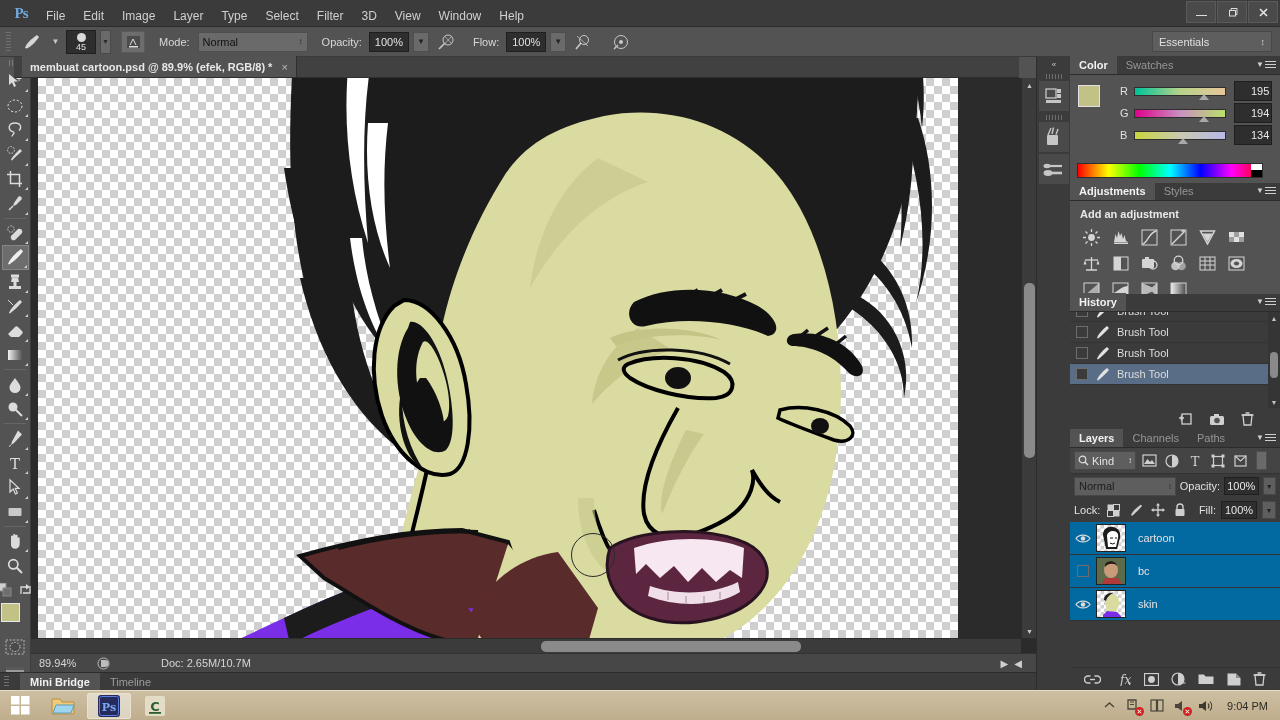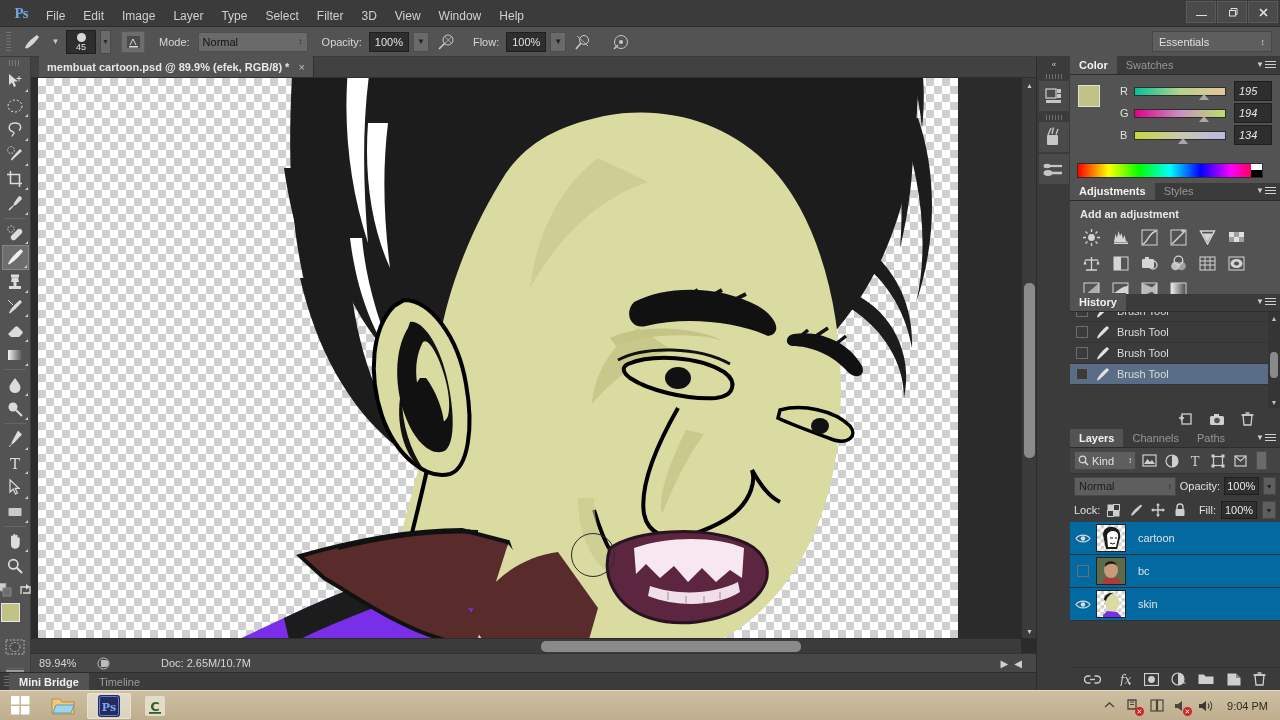--- a/index.html
+++ b/index.html
@@ -101,21 +101,21 @@
   .tb-sep { width:22px; height:1px; background:#666; margin:2px 0; }
   .swatches { position:relative; width:28px; height:28px; margin-top:4px; }
   .sw-fore { position:absolute; left:0; top:0; width:19px; height:19px;
              background:#c3c286; border:1px solid #e8e8e8; }
   .sw-back { position:absolute; left:10px; top:10px; width:18px; height:18px;
              background:#eeedc2; border:1px solid #9a9a9a; z-index:-1; }
   .qmask { width:22px; height:20px; margin-top:6px; display:flex; align-items:center; justify-content:center;}
 
   
   .doctabbar {
-    position:absolute; left:31px; top:57px; width:1005px; height:21px;
+    position:absolute; left:14px; top:57px; width:1005px; height:21px;
     background:#414141; border-bottom:1px solid #2f2f2f; display:flex; align-items:flex-end;
   }
   .doctab {
     height:21px; background:#535353; padding:0 8px; display:flex; align-items:center;
     font-size:11px; color:#e8e8e8; font-weight:bold; gap:9px;
     border-right:1px solid #2f2f2f; margin-left:8px;
   }
   .doctab .x { font-size:11px; color:#bdbdbd; font-weight:normal; }
 
   
@@ -157,21 +157,21 @@
   }
   .sb-zoom { width:62px; padding-left:8px; }
   .sb-ico { width:20px; display:flex; align-items:center; justify-content:center; }
   .sb-doc { margin-left:48px; }
   .sb-arrows { margin-left:auto; display:flex; gap:6px; padding-right:14px;
                font-size:8px; color:#cfcfcf; align-items:center;}
 
   
   .bottombar {
     position:absolute; left:0; top:672px; width:1280px; height:18px;
-    background:#3b3b3b; border-top:1px solid #2c2c2c; display:flex; align-items:center;
+    background:#3b3b3b; border-top:1px solid #2c2c2c; display:flex; align-items:center;gap:11px;
   }
   .bb-grip { width:5px; height:12px; margin-left:4px;
     background:repeating-linear-gradient(to bottom,#707070 0 1px,transparent 1px 3px);}
   .bb-tab { padding:2px 10px; font-size:11px; height:18px; display:flex; align-items:center; }
   .bb-tab.act { background:#535353; color:#f0f0f0; font-weight:bold; }
   .bb-tab.ina { color:#9b9b9b; }
 
   
   .dockstrip {
     position:absolute; left:1036px; top:57px; width:34px; height:633px;
@@ -211,21 +211,21 @@
   .cp-rows { margin-left:44px; }
   .cp-row { display:flex; align-items:center; height:20px; margin-bottom:2px; }
   .cp-lab { width:14px; font-size:11px; color:#e0e0e0; }
   .cp-slider { width:92px; height:9px; position:relative; }
   .cp-slider .track { position:absolute; inset:0; border:1px solid #2e2e2e; }
   .cp-slider .thumb { position:absolute; top:7px; width:0;height:0;
     border-left:5px solid transparent; border-right:5px solid transparent;
     border-bottom:6px solid #a8a8a8; }
   .cp-val { width:38px; height:20px; background:#2e2e2e; border:1px solid #1f1f1f;
             margin-left:8px; font-size:11px; color:#e8e8e8; display:flex; align-items:center;
-            padding-left:4px;font-style:italic; }
+            padding-left:16px; }
   .cp-spectrum { position:absolute; left:7px; bottom:5px; width:186px; height:15px;
     background:linear-gradient(to right,#ff0000,#ffff00,#00ff00,#00ffff,#0000ff,#ff00ff,#ff0000);
     border:1px solid #2e2e2e; }
   .cp-spectrum .wk { position:absolute; right:0; top:0; width:11px; height:100%;
     background:linear-gradient(to bottom,#ffffff 50%,#000000 50%); }
 
   
   .adjpanel { background:#535353; height:93px; padding:4px 8px; }
   .adj-title { font-size:11px; color:#e8e8e8; font-weight:bold; margin:3px 0 5px 2px; }
   .adj-grid { display:flex; flex-wrap:wrap; gap:2px; }

